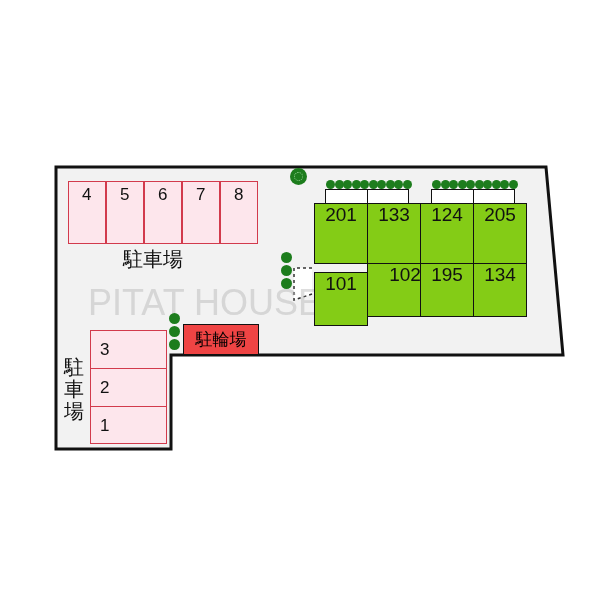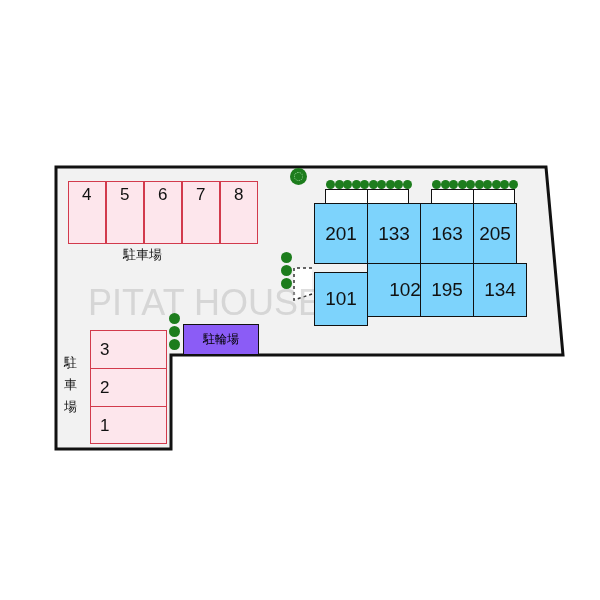--- a/index.html
+++ b/index.html
@@ -1,26 +1,26 @@
 <!DOCTYPE html>
 <html><head>
 <meta charset="utf-8">
 <style>
   html,body{margin:0;padding:0;background:#ffffff;}
   body{width:600px;height:600px;position:relative;overflow:hidden;font-family:"DejaVu Sans","Liberation Sans",sans-serif;}
   svg.lot{position:absolute;left:0;top:0;}
   .space{position:absolute;background:#fde6ec;border:1.5px solid #d23a4c;box-sizing:border-box;font-family:"Liberation Sans",sans-serif;font-size:17px;color:#111;}
   .space span{position:absolute;}
-  .unit{position:absolute;background:#7dd3fc;border:1.5px solid #111;box-sizing:border-box;font-family:"Liberation Sans",sans-serif;font-size:19px;color:#111;display:flex;align-items:center;justify-content:center;}
+  .unit{position:absolute;background:#84cc16;border:1.5px solid #111;box-sizing:border-box;font-family:"Liberation Sans",sans-serif;font-size:19px;color:#111;display:flex;justify-content:center;}
   .balcony{position:absolute;background:#fff;border:1.5px solid #111;box-sizing:border-box;}
   .hedge{position:absolute;height:9px;display:flex;}
   .dot{width:9px;height:9px;border-radius:50%;background:#1d7d1d;margin-right:-0.5px;}
   .bigdot{position:absolute;width:11px;height:11px;border-radius:50%;background:#1d7d1d;}
-  .label{position:absolute;font-size:13px;color:#111;font-family:"DejaVu Sans",sans-serif;}
-  .bike{position:absolute;background:#8b5cf6;border:1.5px solid #111;box-sizing:border-box;font-size:12px;display:flex;align-items:center;justify-content:center;}
+  .label{position:absolute;font-size:20px;color:#111;font-family:"DejaVu Sans",sans-serif;}
+  .bike{position:absolute;background:#ef4444;border:1.5px solid #111;box-sizing:border-box;font-size:17px;display:flex;align-items:center;justify-content:center;}
   .watermark{position:absolute;left:88px;top:282px;font-family:"Liberation Sans",sans-serif;font-size:36px;color:rgba(180,180,180,0.45);letter-spacing:0px;white-space:nowrap;pointer-events:none;}
   .tree{position:absolute;left:290px;top:168px;width:17px;height:17px;border-radius:50%;background:#1d7d1d;}
   .tree::after{content:"";position:absolute;left:4px;top:4px;width:9px;height:9px;border-radius:50%;border:1px dotted #8fd08f;box-sizing:border-box;}
 </style>
 </head>
 <body>
 
 <svg class="lot" width="600" height="600">
   <polygon points="56,167 546,167 563,355 171,355 171,449 56,449" fill="#f2f2f2" stroke="#111" stroke-width="3"></polygon>
 
@@ -107,23 +107,23 @@
 <div class="balcony" style="left:473px;top:189px;width:42px;height:15px;"></div>
 
 <div>
   <div class="unit" style="left:314px;top:203px;width:54px;height:61px;">
       <span>201</span>
     </div>
   <div class="unit" style="left:367px;top:203px;width:54px;height:61px;">
       <span>133</span>
     </div>
   <div class="unit" style="left:420px;top:203px;width:54px;height:61px;">
-      <span>163</span>
+      <span>124</span>
     </div>
-  <div class="unit" style="left:473px;top:203px;width:44px;height:61px;">
+  <div class="unit" style="left:473px;top:203px;width:54px;height:61px;">
       <span>205</span>
     </div>
   <div class="unit" style="left:314px;top:272px;width:54px;height:54px;">
       <span>101</span>
     </div>
   <div class="unit" style="left:367px;top:263px;width:76px;height:54px;">
       <span>102</span>
     </div>
   <div class="unit" style="left:420px;top:263px;width:54px;height:54px;">
       <span>195</span>

